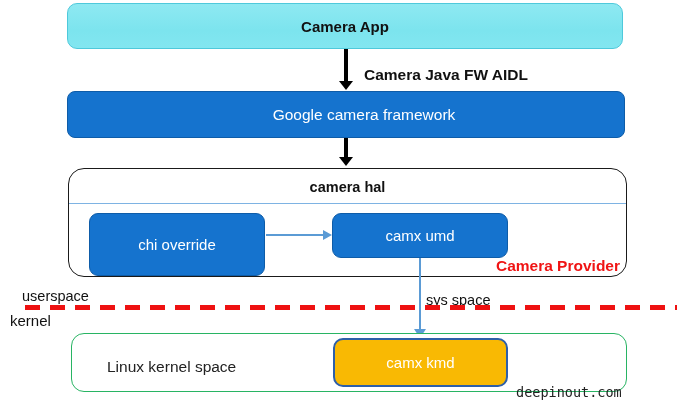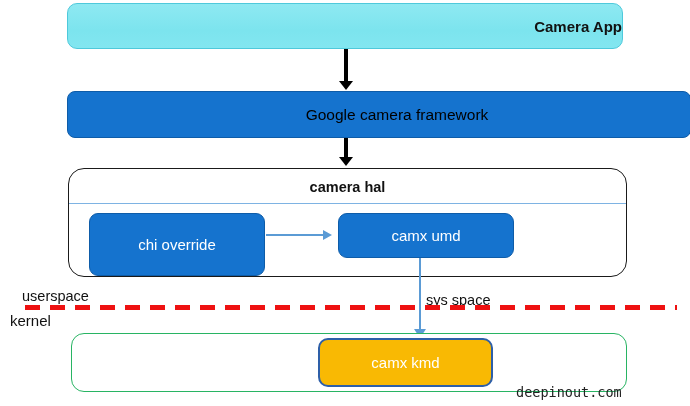--- a/index.html
+++ b/index.html
@@ -7,49 +7,49 @@
     position:relative;width:690px;height:406px;background:#ffffff;
     font-family:"Liberation Sans","DejaVu Sans",sans-serif;overflow:hidden;
   }
   .abs{position:absolute;box-sizing:border-box;}
 
   
   .camera-app{
     left:67px;top:3px;width:556px;height:46px;border-radius:10px;
     background:linear-gradient(180deg,#8ee9f2 0%,#7ce4ee 60%,#82e6f0 100%);
     border:1.5px solid #4ec9db;
-    display:flex;align-items:center;justify-content:flex-end;
+    display:flex;align-items:center;justify-content:center;
     color:#111;font-weight:bold;font-size:15px;
   }
   
   .gcf{
-    left:67px;top:91px;width:624px;height:47px;border-radius:8px;
+    left:67px;top:91px;width:558px;height:47px;border-radius:8px;
     background:#1573ce;border:1px solid #0e5ca8;
     display:flex;align-items:center;justify-content:center;
-    color:#000000;font-size:15.5px;padding-left:36px;
+    color:#ffffff;font-size:15.5px;padding-left:36px;
   }
   
   .arrow-shaft-v{width:4px;background:#000;}
   .arrow-head-down{width:0;height:0;border-left:7px solid transparent;border-right:7px solid transparent;border-top:9px solid #000;}
   .aidl-label{left:364px;top:66px;font-weight:bold;font-size:15.5px;color:#111;}
 
   
   .camera-hal{
     left:68px;top:168px;width:559px;height:109px;border-radius:16px;
     background:#fff;border:1.6px solid #1a1a1a;
   }
   .hal-title{left:68px;top:179px;width:559px;text-align:center;font-weight:bold;font-size:14.5px;color:#111;}
   .hal-divider{left:69px;top:203px;width:557px;height:1px;background:#7eb3e3;}
 
   .inner-blue{
     border-radius:9px;background:#1573ce;border:1px solid #0e5ca8;
     display:flex;align-items:center;justify-content:center;color:#fff;font-size:15px;
   }
   .chi{left:89px;top:213px;width:176px;height:63px;align-items:center;}
-  .umd{left:332px;top:213px;width:176px;height:45px;margin-left:6px;}
+  .umd{left:332px;top:213px;width:176px;height:45px;}
 
   
   .blue-h-shaft{left:266px;top:234px;width:58px;height:2px;background:#5b9bd5;}
   .blue-h-head{left:323px;top:230px;width:0;height:0;border-top:5px solid transparent;border-bottom:5px solid transparent;border-left:9px solid #5b9bd5;}
   .blue-v-shaft{left:419px;top:258px;width:2px;height:72px;background:#5b9bd5;}
   .blue-v-head{left:414px;top:329px;width:0;height:0;border-left:6px solid transparent;border-right:6px solid transparent;border-top:9px solid #5b9bd5;}
 
   .camera-provider{left:478px;top:257px;width:142px;text-align:right;color:#f01414;font-weight:bold;font-size:15.5px;}
 
   .userspace-label{left:10px;top:288px;font-size:14.5px;color:#111;margin-left:12px;}
@@ -61,40 +61,41 @@
     background:repeating-linear-gradient(to right,#ee1111 0px,#ee1111 15px,transparent 15px,transparent 25px);
   }
 
   
   .kernel-box{
     left:71px;top:333px;width:556px;height:59px;border-radius:13px;
     background:#fff;border:1.6px solid #28b463;
   }
   .linux-label{left:107px;top:358px;font-size:15.5px;color:#222;}
   .kmd{
-    left:318px;top:338px;width:175px;height:49px;border-radius:10px;
+    left:333px;top:338px;width:175px;height:49px;border-radius:10px;
     background:#f9b903;border:2px solid #2e5fa8;
     display:flex;align-items:center;justify-content:center;color:#fff;font-size:15px;
   }
 
   .watermark{left:516px;top:384px;display:flex;align-items:baseline;white-space:nowrap;}
   .wm-cn{font-family:"DejaVu Serif","Liberation Serif",serif;font-weight:bold;font-size:17px;color:#111;letter-spacing:2px;}
   .wm-site{font-family:"DejaVu Sans Mono","Liberation Mono",monospace;font-size:13.5px;color:#222;}
 </style>
 </head>
 <body>
 
 <div id="canvas">
 
   <div class="abs camera-app">
     <span>Camera App</span>
   </div>
 
   <div class="abs arrow-shaft-v" style="left:344px;top:49px;height:33px;"></div>
   <div class="abs arrow-head-down" style="left:339px;top:81px;"></div>
+  <div class="abs aidl-label">Camera Java FW AIDL</div>
 
   <div class="abs gcf">
     <span>Google camera framework</span>
   </div>
 
   <div class="abs arrow-shaft-v" style="left:344px;top:138px;height:20px;"></div>
   <div class="abs arrow-head-down" style="left:339px;top:157px;"></div>
 
   <div class="abs camera-hal"></div>
   <div class="abs hal-title">camera hal</div>
@@ -104,30 +105,32 @@
     <span>chi override</span>
   </div>
 
   <div class="abs blue-h-shaft"></div>
   <div class="abs blue-h-head"></div>
 
   <div class="abs inner-blue umd">
     <span>camx umd</span>
   </div>
 
+  <div class="abs camera-provider">Camera Provider</div>
 
   <div class="abs blue-v-shaft"></div>
   <div class="abs blue-v-head"></div>
   <div class="abs syscall-label">sys space</div>
 
   <div class="abs userspace-label">userspace</div>
   <div class="abs red-dashed"></div>
   <div class="abs kernel-label">kernel</div>
 
   <div class="abs kernel-box"></div>
+  <div class="abs linux-label">Linux kernel space</div>
   <div class="abs kmd">
     <span>camx kmd</span>
   </div>
 
   <div class="abs watermark">
     <span class="wm-site">deepinout.com</span>
   </div>
 
 </div>
 

